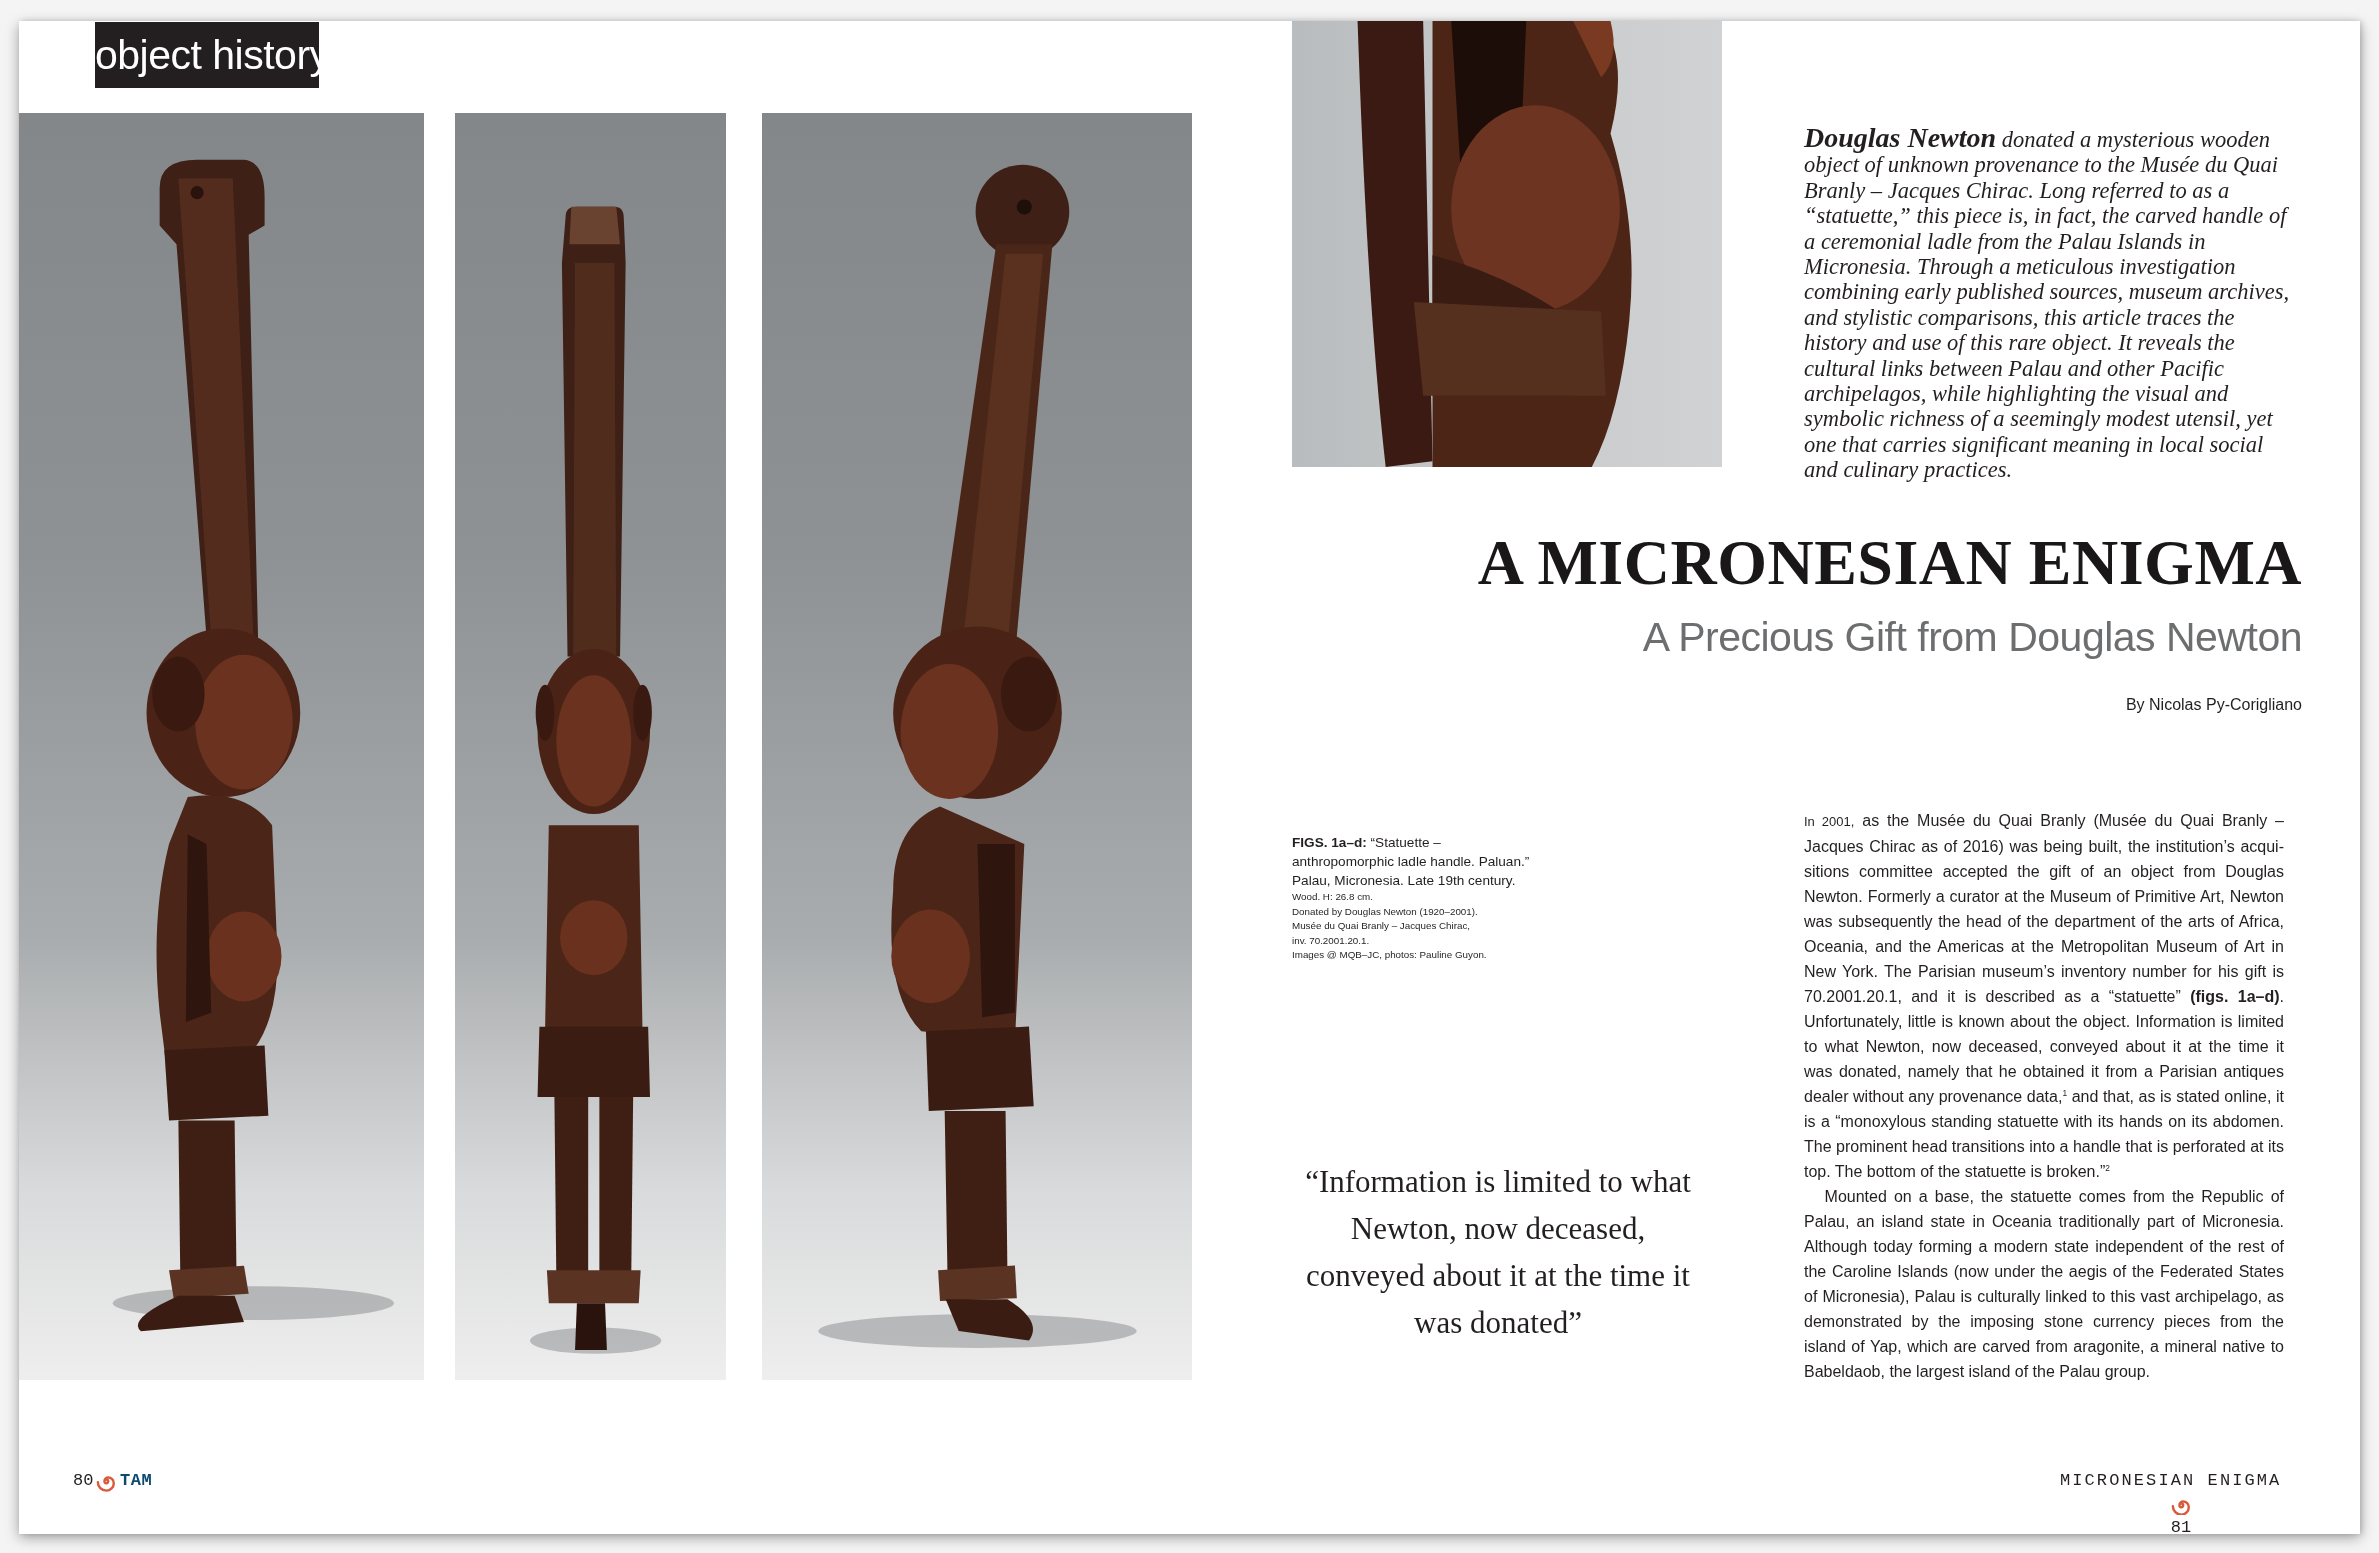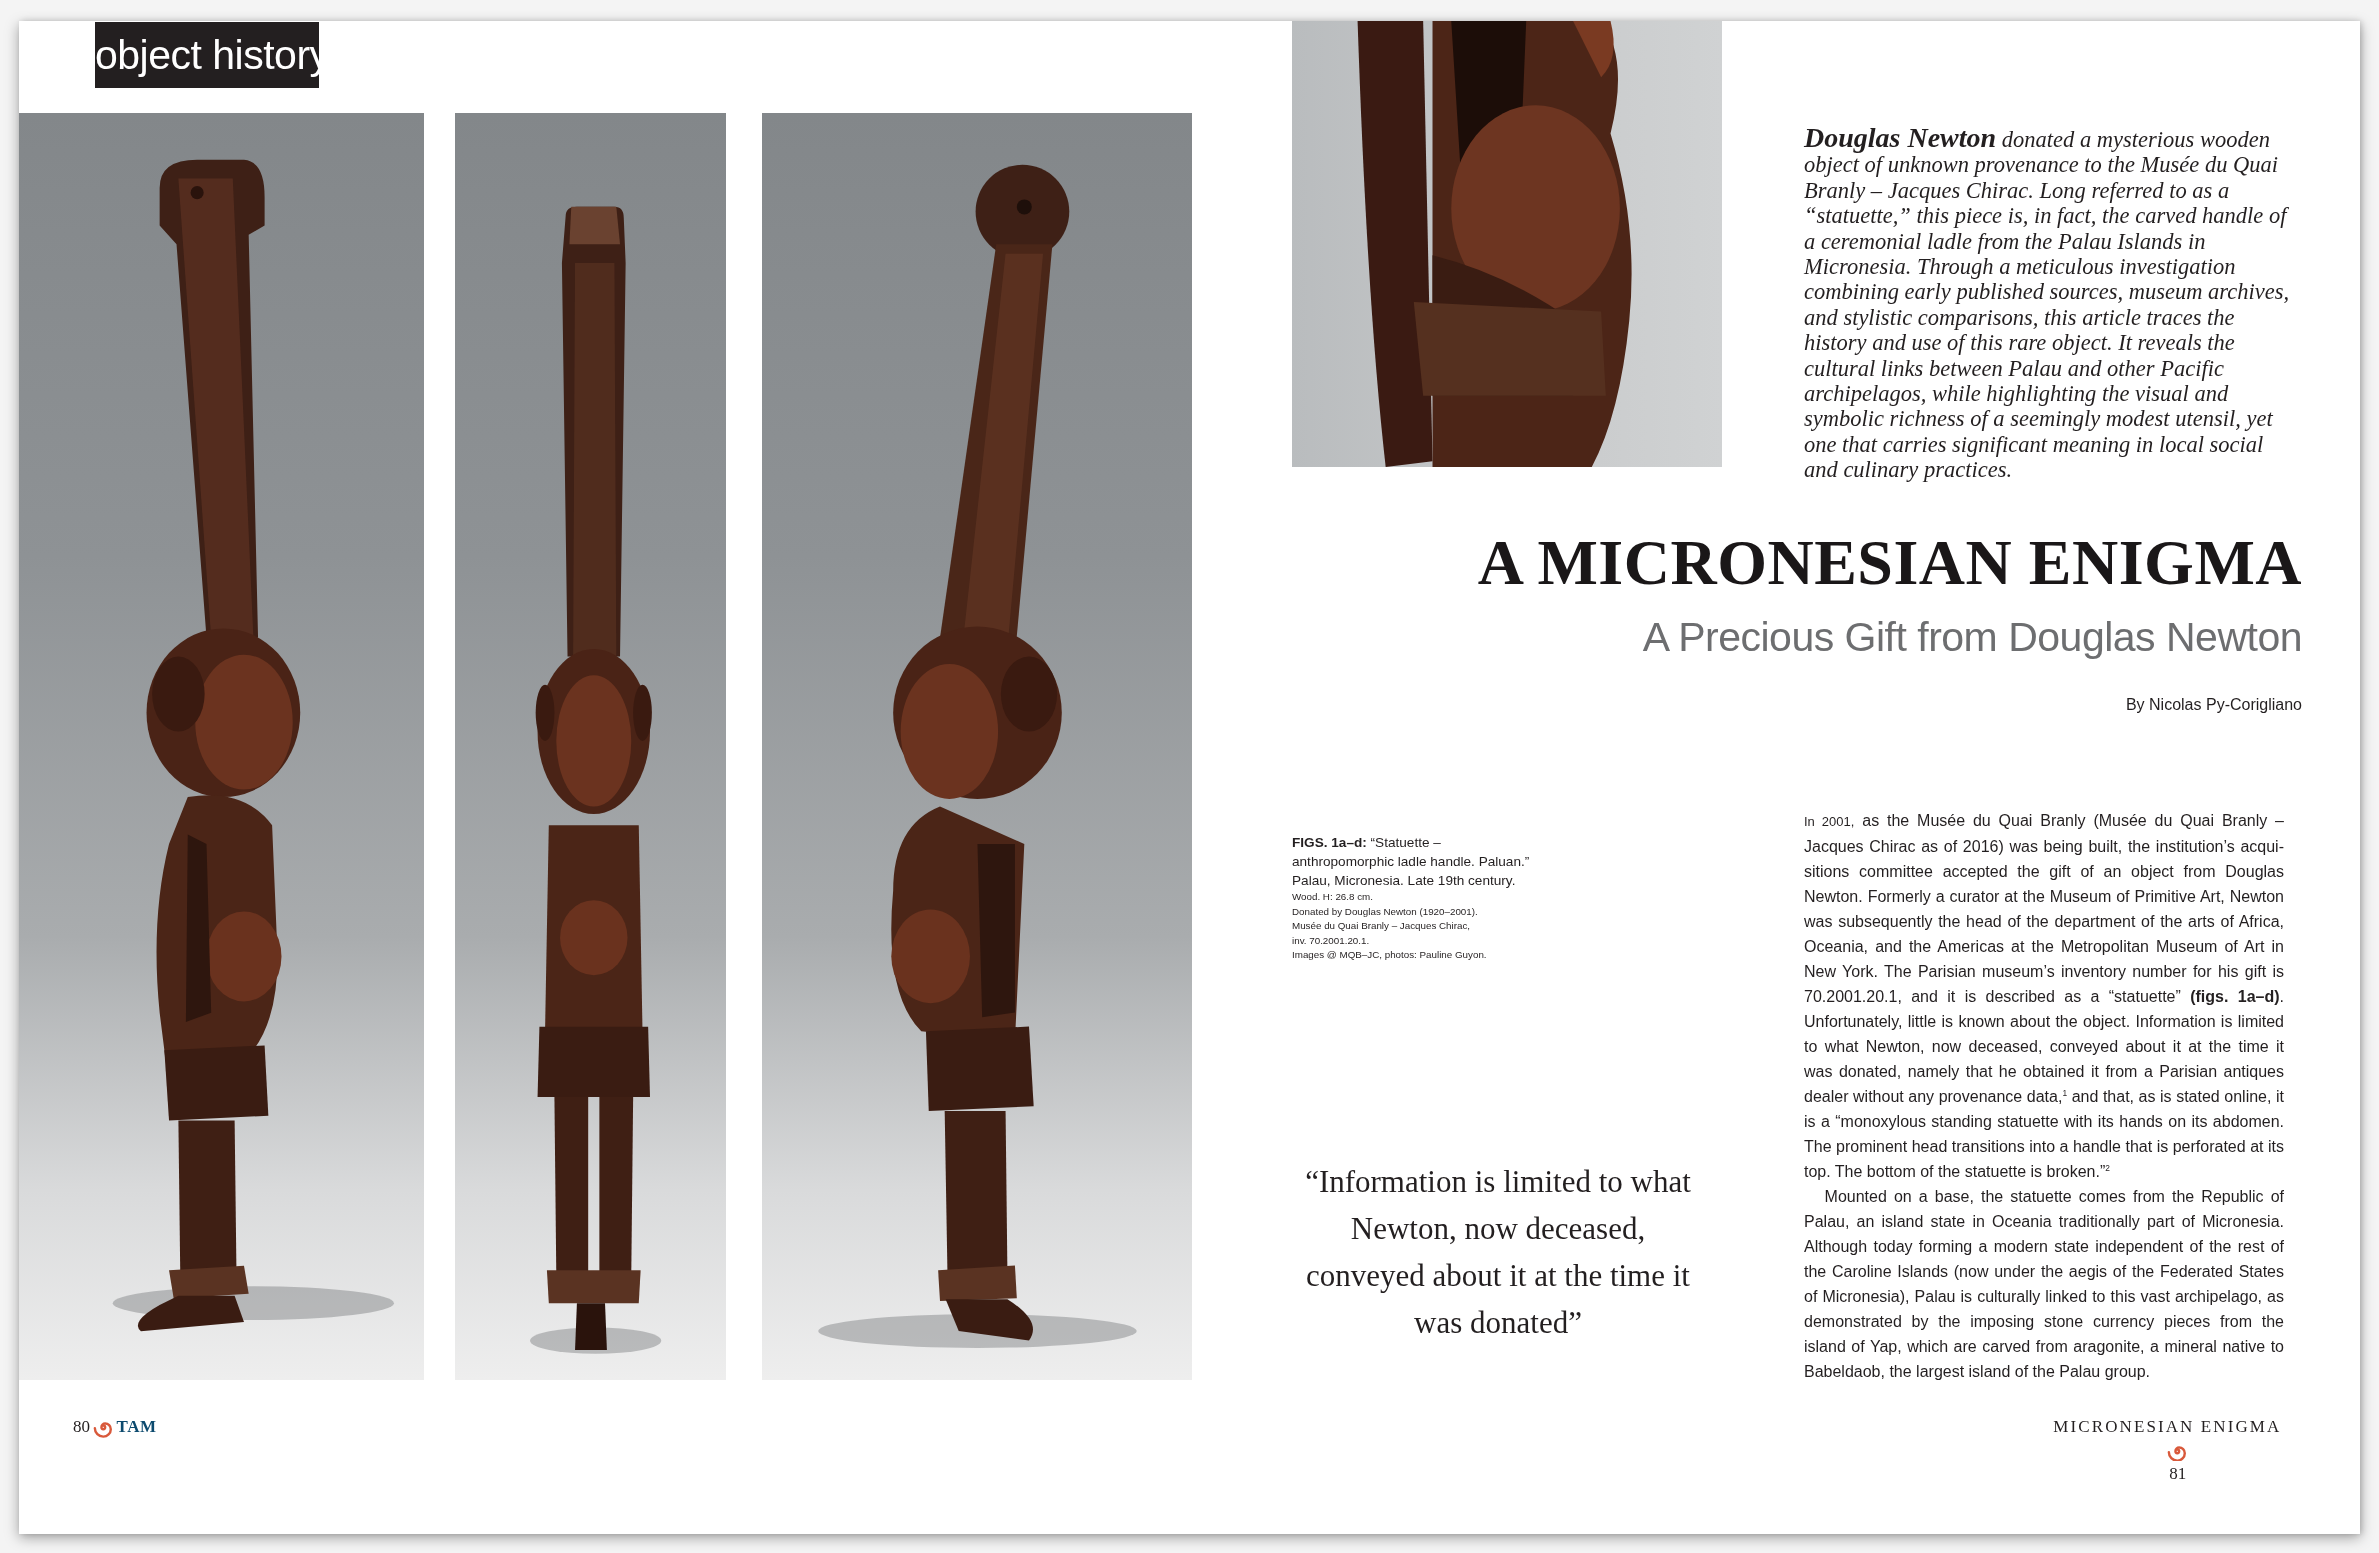--- a/index.html
+++ b/index.html
@@ -79,21 +79,21 @@
     font-family:"Liberation Sans", sans-serif; font-size:16px; line-height:25px; color:#231f20;
     text-align:justify; hyphens:manual;
   }
   .body-text p { margin:0; }
   .body-text p + p { text-indent:20.6px; }
   .body-text .lead { font-weight:normal; font-size:13px; }
   .body-text sup { font-size:8.4px; line-height:0; vertical-align:5.6px; }
 
   
   .folio {
-    top:1417px; font-family:Liberation Serif, serif; font-size:17px; line-height:20.6px;
+    top:1471px; font-family:Liberation Mono, monospace; font-size:17px; line-height:20.6px;
     color:#231f20; white-space:nowrap; display:flex; align-items:center; gap:3px;
   }
   .folio-left { left:73px; }
   .folio-right { right:78px;flex-direction:column; }
   .folio .brand { font-weight:bold; color:#0c4a6e; letter-spacing:0.5px; }
   .folio .running { letter-spacing:2.1px; margin-right:20.6px; }
   .spiral { color:#d9593b; font-size:19px; line-height:19px; display:inline-block; }
 </style>
 </head>
 <body>

